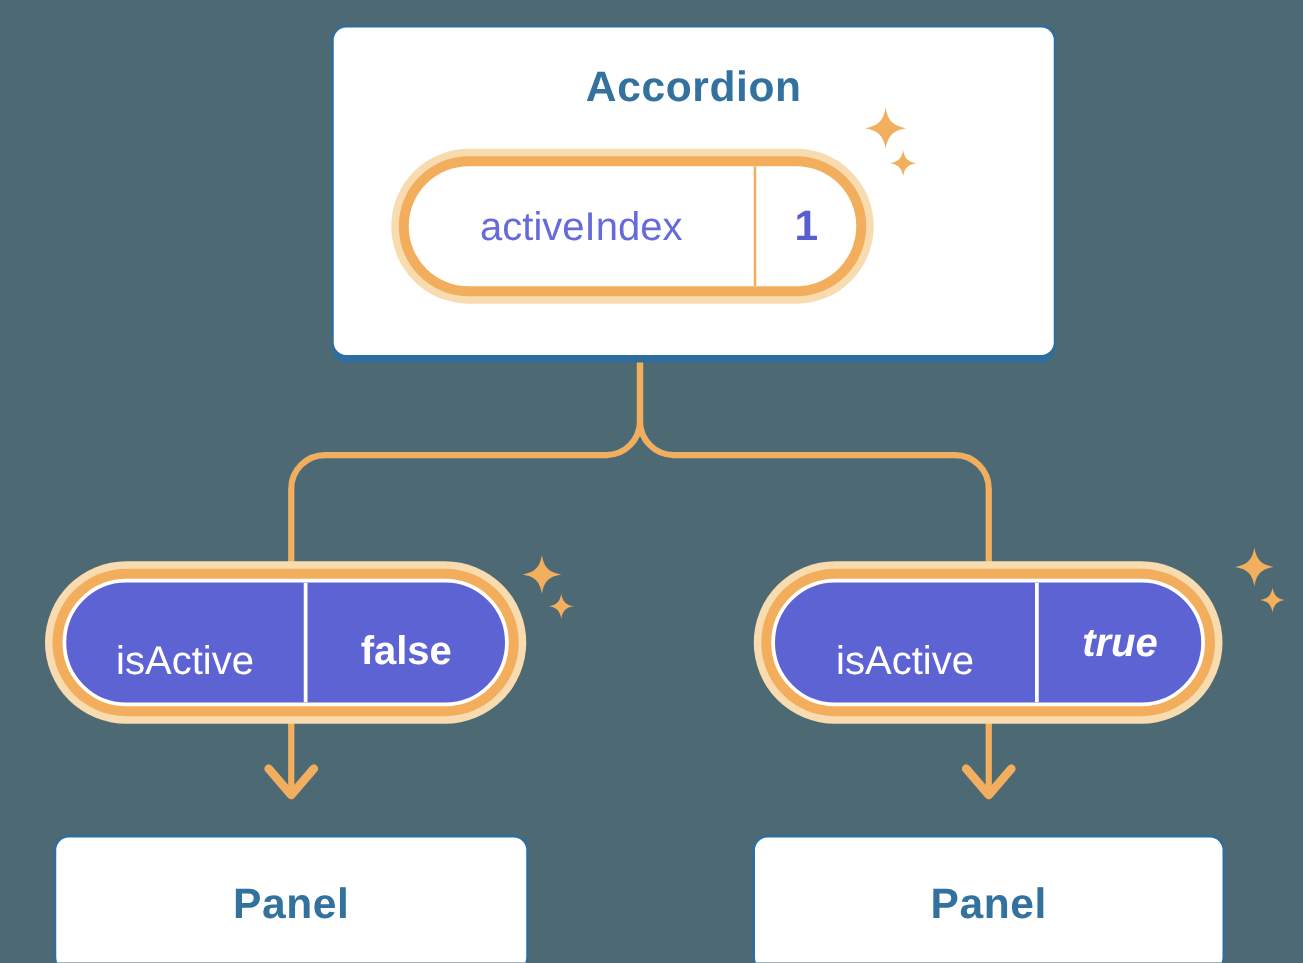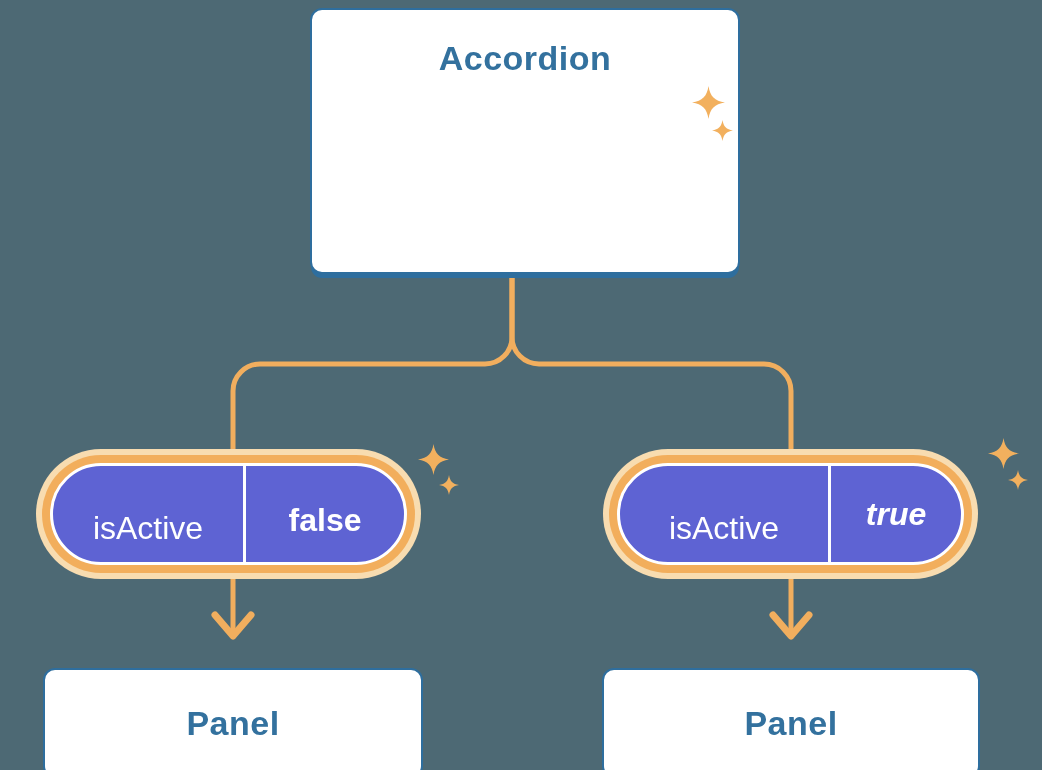--- a/index.html
+++ b/index.html
@@ -30,21 +30,21 @@
     position:absolute;
     background:var(--card-bg);
     border:2px solid var(--card-border);
     border-radius:12px;
     box-shadow:0 5px 0 -1px var(--card-border);
     z-index:1;
     display:flex;
     flex-direction:column;
     align-items:center;
   }
-  .accordion-card{left:265px;top:8px;width:430px;height:266px;padding-top:28px;margin-left:45px;}
+  .accordion-card{left:265px;top:20px;width:580px;height:266px;padding-top:28px;}
   .panel-card{justify-content:center;margin-top:20px;}
   .panel-left{left:43px;top:648px;width:380px;height:110px;}
   .panel-right{left:602px;top:648px;width:378px;height:110px;}
 
   .node-title{
     font-size:34px;
     font-weight:600;
     color:var(--heading-text);
     letter-spacing:.5px;
     line-height:1.2;
@@ -110,20 +110,29 @@
 
   <svg class="connectors" viewBox="0 0 1042 770" fill="none" xmlns="http://www.w3.org/2000/svg">
     <path d="M512 270 V337 A27 27 0 0 1 485 364 H260 A27 27 0 0 0 233 391 V633" stroke="var(--line-orange)" stroke-width="5"></path>
     <path d="M215 615 L233 636 L251 615" stroke="var(--line-orange)" stroke-width="7" stroke-linecap="round" stroke-linejoin="round"></path>
     <path d="M512 270 V337 A27 27 0 0 0 539 364 H764 A27 27 0 0 1 791 391 V633" stroke="var(--line-orange)" stroke-width="5"></path>
     <path d="M773 615 L791 636 L809 615" stroke="var(--line-orange)" stroke-width="7" stroke-linecap="round" stroke-linejoin="round"></path>
   </svg>
 
   <div class="card accordion-card">
     <div class="node-title">Accordion</div>
+    <div class="pill">
+      <div class="pill-ring">
+        <div class="pill-body light">
+          <div class="pill-label">activeIndex</div>
+          <div class="pill-divider"></div>
+          <div class="pill-value">1</div>
+        </div>
+      </div>
+    </div>
   </div>
 
   <div class="pill pill-left">
     <div class="pill-ring">
       <div class="pill-body purple">
         <div class="pill-label">isActive</div>
         <div class="pill-divider"></div>
         <div class="pill-value">false</div>
       </div>
     </div>

